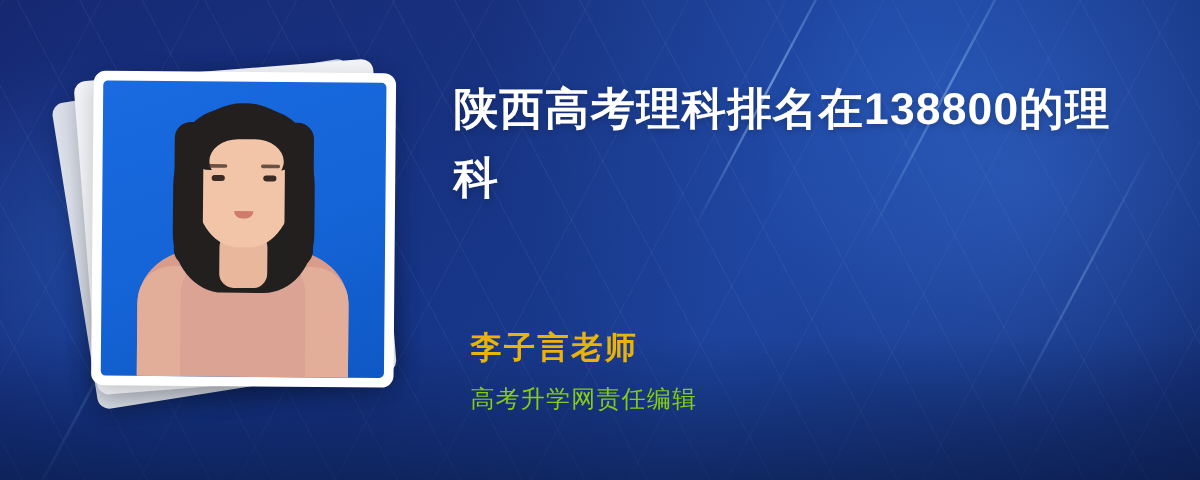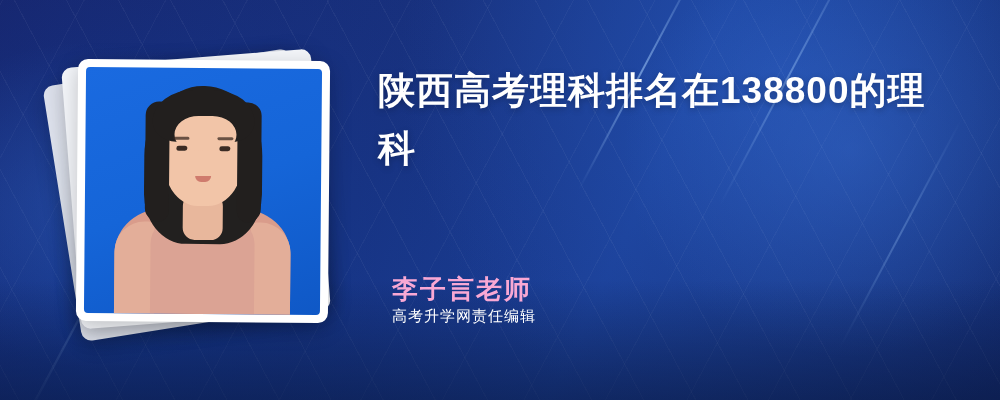--- a/index.html
+++ b/index.html
@@ -264,28 +264,29 @@
     letter-spacing: 1px;
     text-shadow: 0 2px 6px rgba(0,0,0,0.25);
   }
   .author-row {
     position: absolute;
     left: 392px;
     top: 272px;
     width: 560px;
   }
   .author-name {
-    color: #f9a8d4;
+    color: #eab308;
     font-size: 26px;
     font-weight: 700;
     letter-spacing: 2px;
   }
   .author-role {
-    color: #ffffff;
-    font-size: 15px;
+    margin-top: 12px;
+    color: #84cc16;
+    font-size: 20px;
     letter-spacing: 1px;
   }
 </style>
 </head>
 <body>
 
 <div class="banner">
 
   <div class="bg-base"></div>
   <div class="bg-lines"></div>

